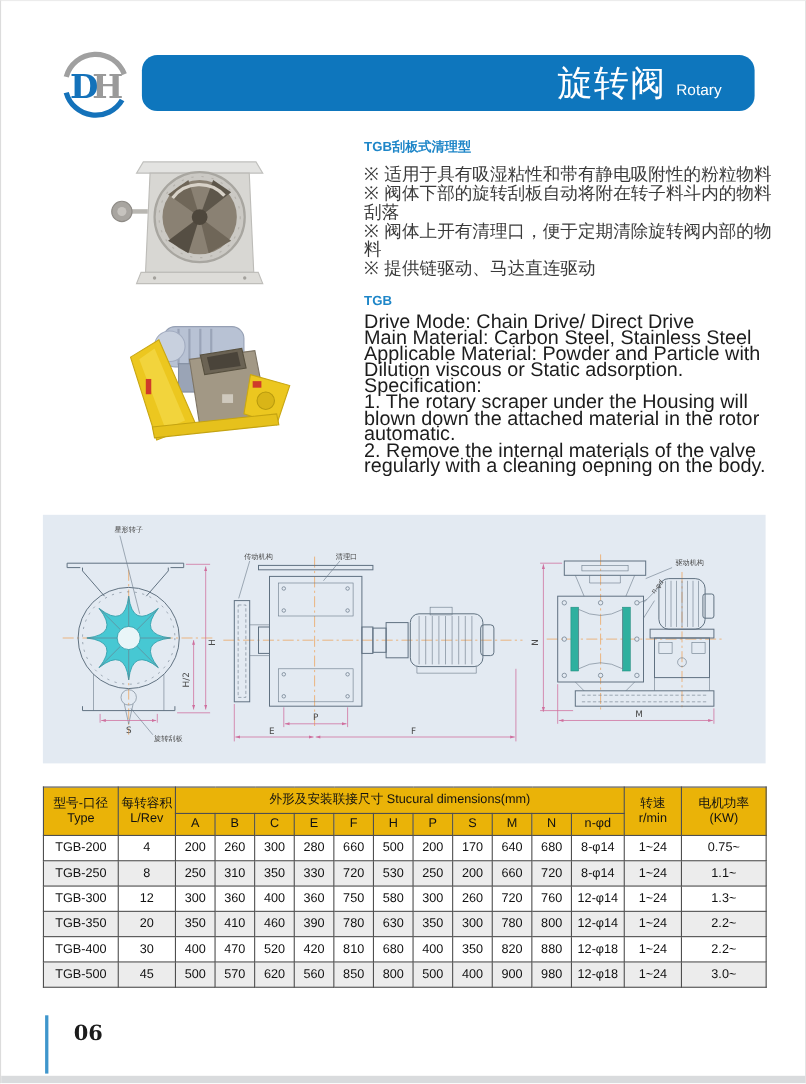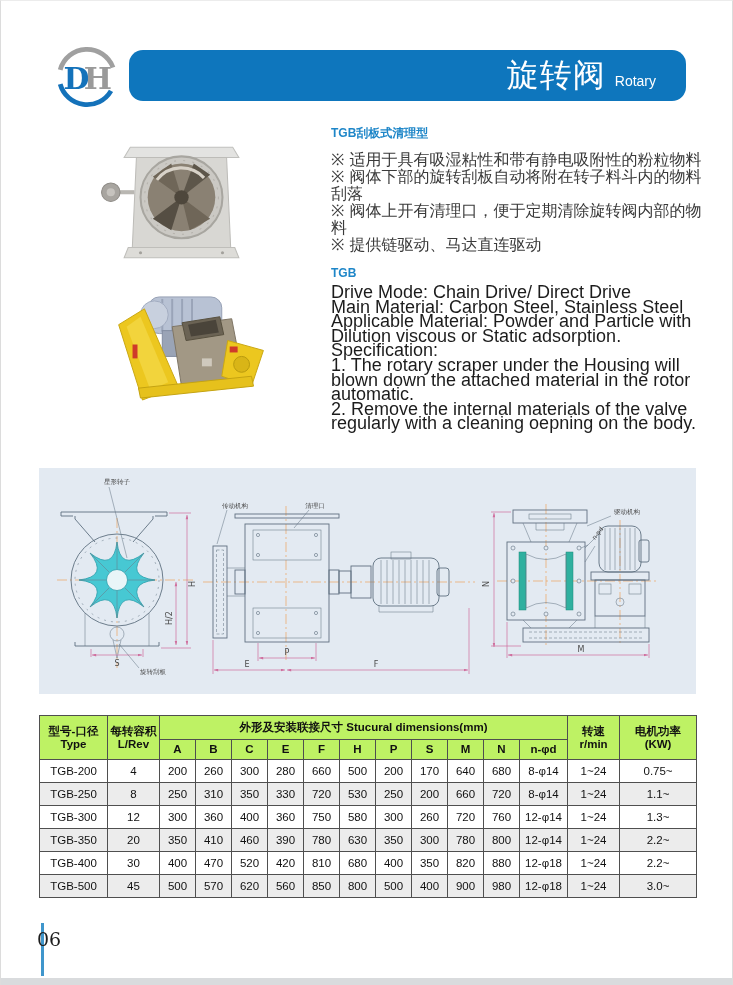--- a/index.html
+++ b/index.html
@@ -41,30 +41,30 @@
   .cl { stroke:#eda45e; fill:none; stroke-width:0.7; stroke-dasharray:10 3 2 3; }
   .dim { stroke:#cf6f9e; fill:none; stroke-width:0.7; }
   .dimtxt { fill:#4a4a4a; font-size:8px; font-family:"DejaVu Sans", sans-serif; }
   .lbl { fill:#4a4a4a; font-size:6.5px; font-family:"Liberation Sans", sans-serif; }
   .bolt { fill:#e3eaf2; stroke:#5f7080; stroke-width:0.6; }
 
   
   .spec-table { position:absolute; left:38px; top:714px; width:657px; border-collapse:collapse; table-layout:fixed; }
   .spec-table th, .spec-table td { border:1px solid #4f4f4f; text-align:center; vertical-align:middle;
         font-size:11.5px; color:#111; padding:0; }
-  .spec-table thead th { background:#bef264; font-weight:bold; line-height:13px; }
+  .spec-table thead th { background:#eab308; font-weight:normal; line-height:13px; }
   .spec-table thead tr:first-child th { height:24px; }
   .spec-table thead tr:nth-child(2) th { height:20px; }
   .spec-table tbody td { height:23px; background:#fff; }
   .spec-table tbody tr:nth-child(even) td { background:#ececec; }
 
   
   .footer-bar { position:absolute; left:40px; top:922px; width:3px; height:53px; background:#3f96cc; }
-  .page-number { position:absolute; left:36px; top:927px; font-family:"DejaVu Serif", serif;
-                 font-weight:normal; font-size:19px; color:#1c1c1c; }
+  .page-number { position:absolute; left:66px; top:927px; font-family:"DejaVu Serif", serif;
+                 font-weight:bold; font-size:19px; color:#1c1c1c; }
 </style>
 </head>
 <body>
 
 <div class="page">
 
   <div class="logo">
     <svg viewBox="0 0 60 60" width="64" height="64">
       <path d="M4.9,23.3 A26,26 0 0 1 54.4,21.1" stroke="#a0a0a0" stroke-width="4.5" fill="none"></path>
       <path d="M4.9,36.7 A26,26 0 0 0 52.5,43" stroke="#1472ba" stroke-width="4.5" fill="none"></path>

